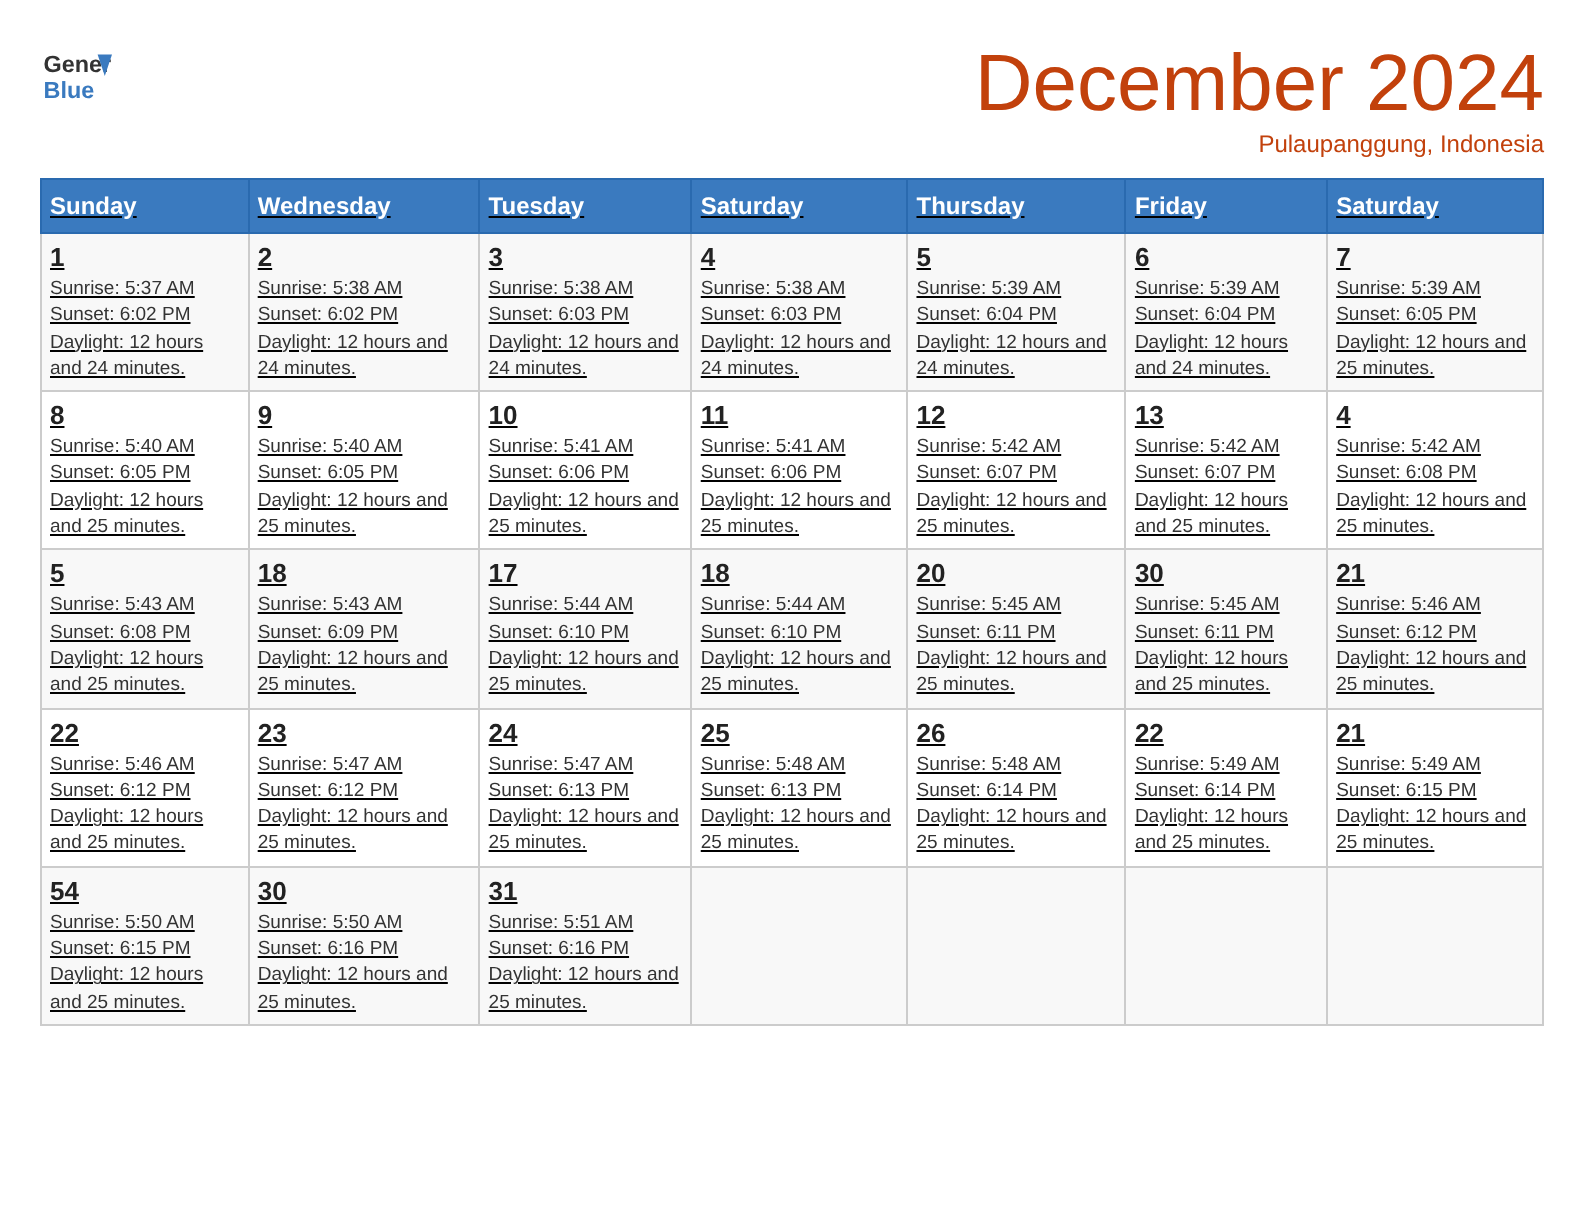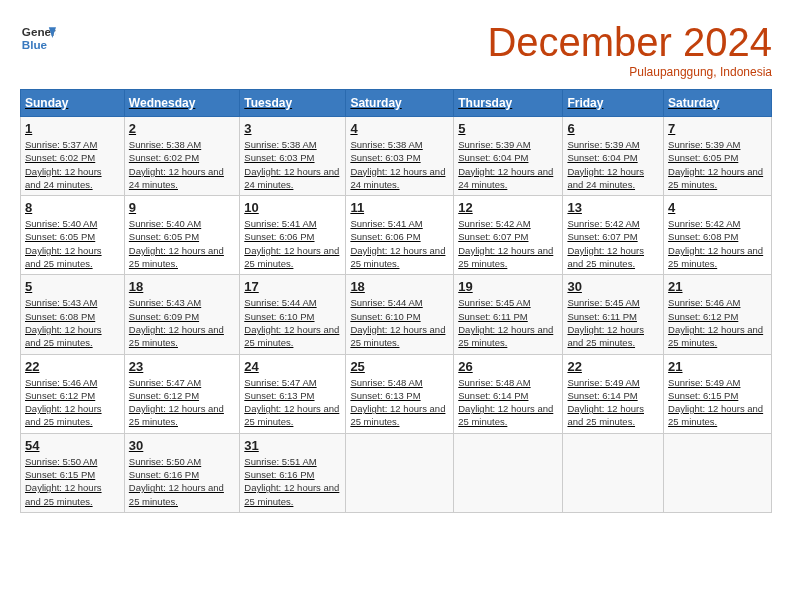--- a/index.html
+++ b/index.html
@@ -143,21 +143,21 @@
       </tr>
       <tr>
         <td><span class="day-number">5</span>
         <span class="day-info">Sunrise: 5:43 AM<br>Sunset: 6:08 PM<br>Daylight: 12 hours and 25 minutes.</span></td>
         <td><span class="day-number">18</span>
         <span class="day-info">Sunrise: 5:43 AM<br>Sunset: 6:09 PM<br>Daylight: 12 hours and 25 minutes.</span></td>
         <td><span class="day-number">17</span>
         <span class="day-info">Sunrise: 5:44 AM<br>Sunset: 6:10 PM<br>Daylight: 12 hours and 25 minutes.</span></td>
         <td><span class="day-number">18</span>
         <span class="day-info">Sunrise: 5:44 AM<br>Sunset: 6:10 PM<br>Daylight: 12 hours and 25 minutes.</span></td>
-        <td><span class="day-number">19</span>
+        <td><span class="day-number">20</span>
         <span class="day-info">Sunrise: 5:45 AM<br>Sunset: 6:11 PM<br>Daylight: 12 hours and 25 minutes.</span></td>
         <td><span class="day-number">30</span>
         <span class="day-info">Sunrise: 5:45 AM<br>Sunset: 6:11 PM<br>Daylight: 12 hours and 25 minutes.</span></td>
         <td><span class="day-number">21</span>
         <span class="day-info">Sunrise: 5:46 AM<br>Sunset: 6:12 PM<br>Daylight: 12 hours and 25 minutes.</span></td>
       </tr>
       <tr>
         <td><span class="day-number">22</span>
         <span class="day-info">Sunrise: 5:46 AM<br>Sunset: 6:12 PM<br>Daylight: 12 hours and 25 minutes.</span></td>
         <td><span class="day-number">23</span>

